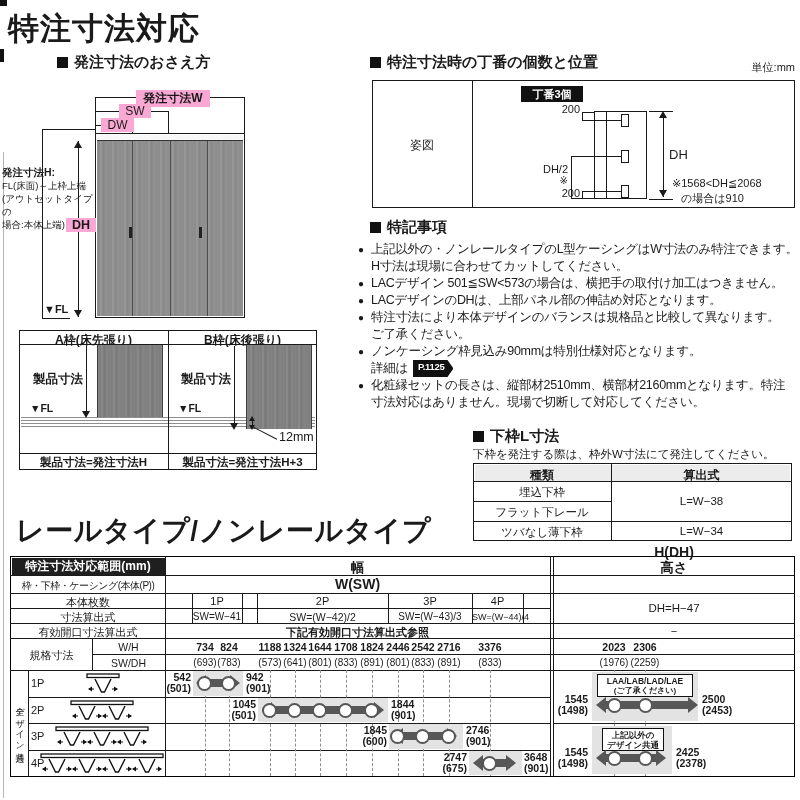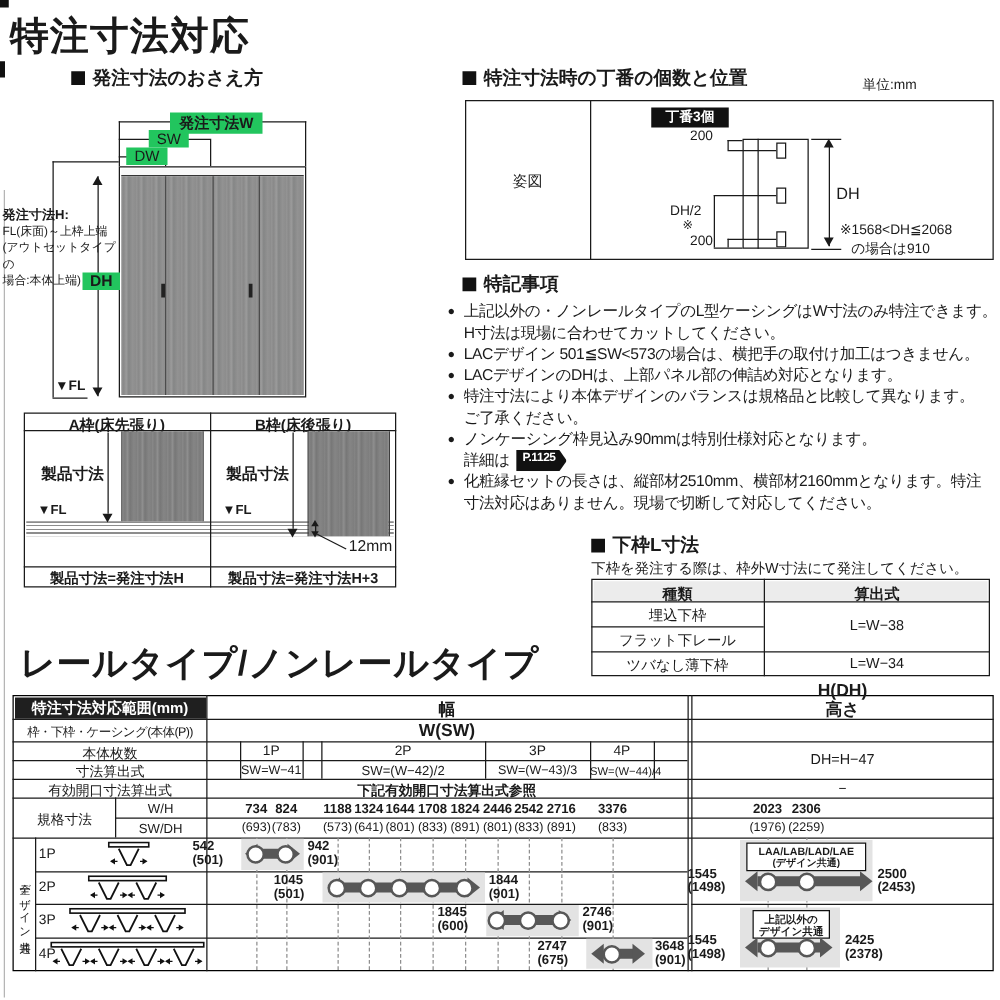--- a/index.html
+++ b/index.html
@@ -3,39 +3,39 @@
 <meta charset="utf-8">
 <style>
   html,body{margin:0;padding:0;background:#fff}
   .page{position:relative;width:800px;height:800px;background:#fff;overflow:hidden;
         font-family:"Liberation Sans","DejaVu Sans",sans-serif;color:#1a1a1a}
   .abs{position:absolute}
   .hl{position:absolute;height:1px;background:#1a1a1a}
   .vl{position:absolute;width:1px;background:#1a1a1a}
   .t{position:absolute;white-space:nowrap}
   .tc{text-align:center}
-  .trt{}
+  .trt{text-align:right}
   .bold{font-weight:700}
   .sq{width:11px;height:11px;background:#111;flex:none}
   .head{position:absolute;display:flex;align-items:center;gap:6px;font-size:15px;font-weight:700}
   .wood{background:repeating-linear-gradient(90deg,#949494 0px,#898989 2px,#9b9b9b 4px,#858686 6px,#929292 9px,#8c8c8c 12px)}
   .wood2{background:repeating-linear-gradient(90deg,#878787 0px,#7b7b7b 2px,#8e8e8e 4px,#777777 6px,#858585 9px,#7e7e7e 12px)}
   .dotv{position:absolute;width:0;border-left:1px dashed #8f8f8f}
   .gp{position:absolute;background:#e3e3e3}
   .bar{position:absolute;height:8px;background:#575757}
   .tl{position:absolute;width:0;height:0;border-top:8px solid transparent;border-bottom:8px solid transparent;border-right:10px solid #575757}
   .trr{position:absolute;width:0;height:0;border-top:8px solid transparent;border-bottom:8px solid transparent;border-left:10px solid #575757}
   .cc{position:absolute;width:11px;height:11px;border:2px solid #575757;border-radius:50%;background:#fff}
   .rl{position:absolute;font-size:10.5px;line-height:11px;font-weight:700;white-space:nowrap}
   .vbx{position:absolute;border:1px solid #111;background:#fff;text-align:center;font-size:9px;line-height:10px;padding-top:1px;font-weight:700}
   .au{position:absolute;width:0;height:0;border-left:4px solid transparent;border-right:4px solid transparent;border-bottom:7px solid #1a1a1a}
   .ad{position:absolute;width:0;height:0;border-left:4px solid transparent;border-right:4px solid transparent;border-top:7px solid #1a1a1a}
   .au3{position:absolute;width:0;height:0;border-left:3px solid transparent;border-right:3px solid transparent;border-bottom:5px solid #1a1a1a}
   .ad3{position:absolute;width:0;height:0;border-left:3px solid transparent;border-right:3px solid transparent;border-top:5px solid #1a1a1a}
-  .wbg{background:#22c55e;padding:0 3px}
+  .wbg{background:#f9a8d4;padding:0 3px}
   .note-line{display:flex;font-size:12.5px;line-height:17px;letter-spacing:-0.3px}
   .note-b{width:13px;flex:none;font-size:10px;line-height:17px}
   .badge{display:inline-block;background:#111;color:#fff;font-size:9.5px;font-weight:700;line-height:12px;
          padding:1px 9px 1px 5px;margin-left:5px;vertical-align:1px;
          clip-path:polygon(0 0,calc(100% - 6px) 0,100% 50%,calc(100% - 6px) 100%,0 100%)}
   .vert{writing-mode:vertical-rl;text-orientation:upright;letter-spacing:1px}
   svg{display:block}
 </style>
 </head>
 <body>
@@ -446,21 +446,21 @@
     <div>(675)</div>
   </div>
   <div class="rl" style="left:524px;top:752px;width:40px">
     <div>3648</div>
     <div>(901)</div>
   </div>
 
   <div class="gp" style="left:592px;top:672px;width:106px;height:49px"></div>
   <div class="vbx" style="left:597px;top:674px;width:94px;height:20px">
     <div style="font-size:8.5px">LAA/LAB/LAD/LAE</div>
-    <div style="font-size:8px">(デザイン共通)</div>
+    <div style="font-size:8px">(ご了承ください)</div>
   </div>
   <div class="tl" style="left:596px;top:697px"></div>
   <div class="bar" style="left:606px;top:701px;width:84px"></div>
   <div class="trr" style="left:688px;top:697px"></div>
   <div class="cc" style="left:607px;top:698px"></div>
   <div class="cc" style="left:638px;top:698px"></div>
   <div class="rl trt" style="left:550px;top:694px;width:38px">
     <div>1545</div>
     <div>(1498)</div>
   </div>

